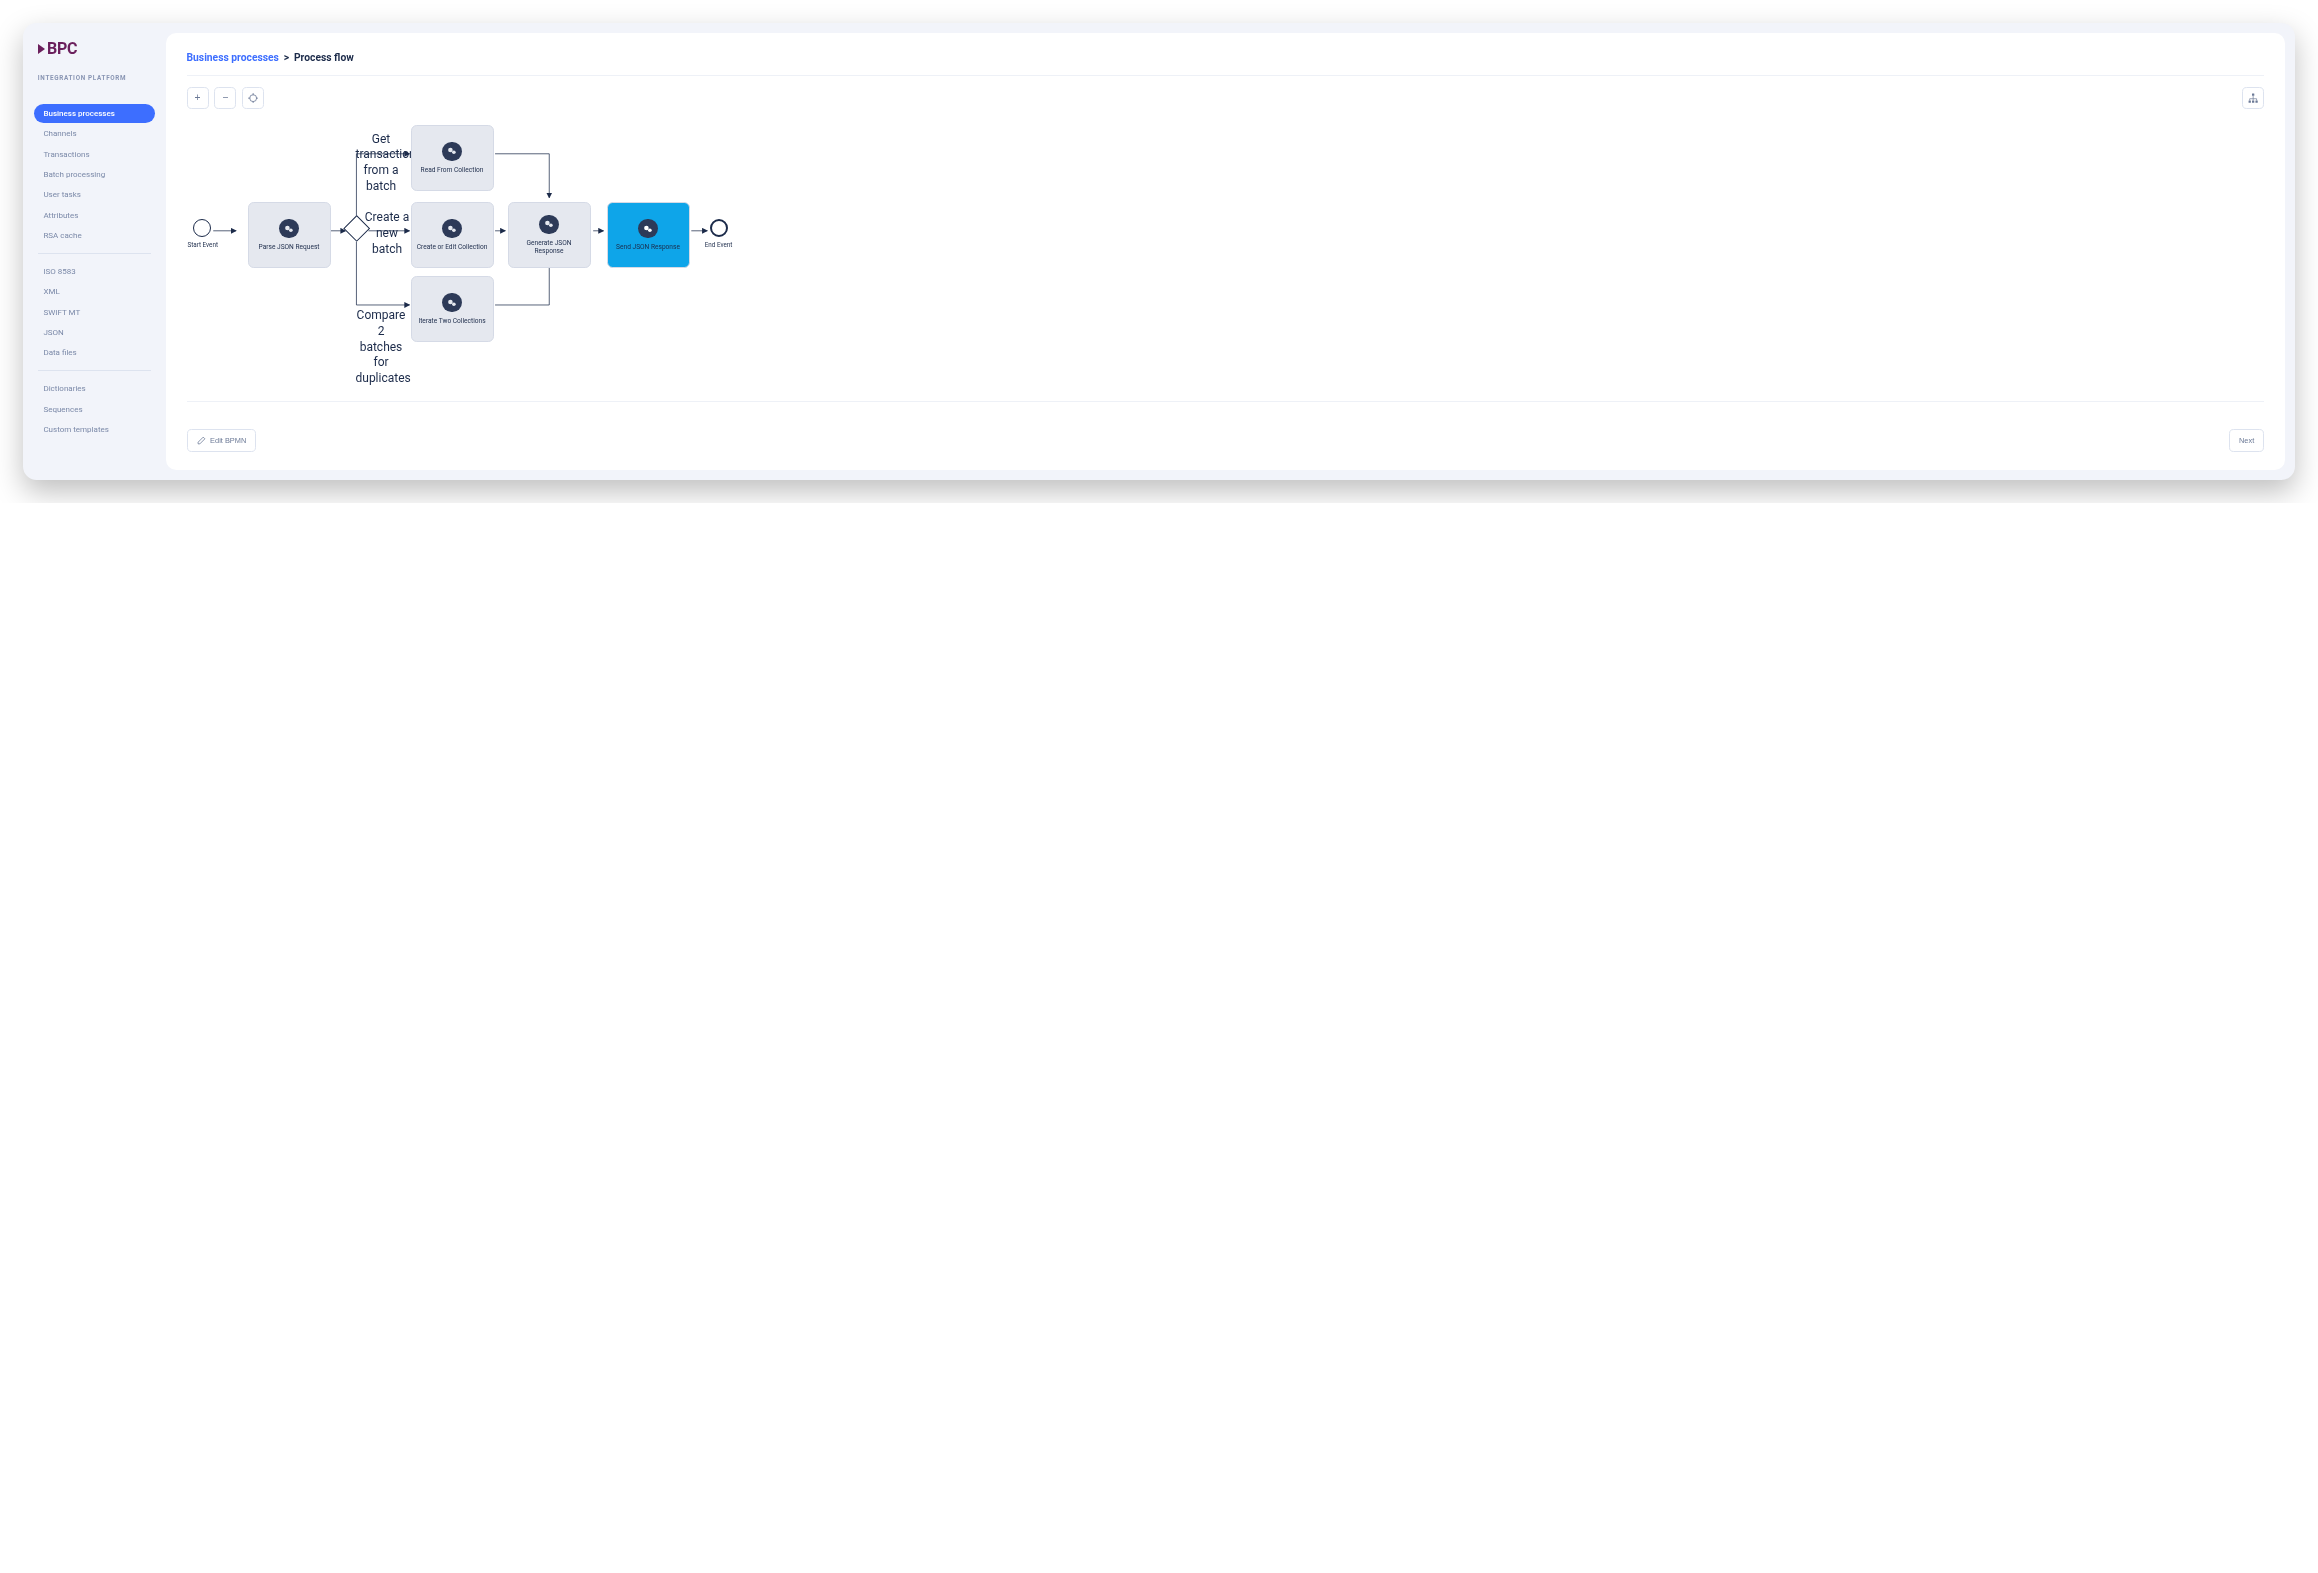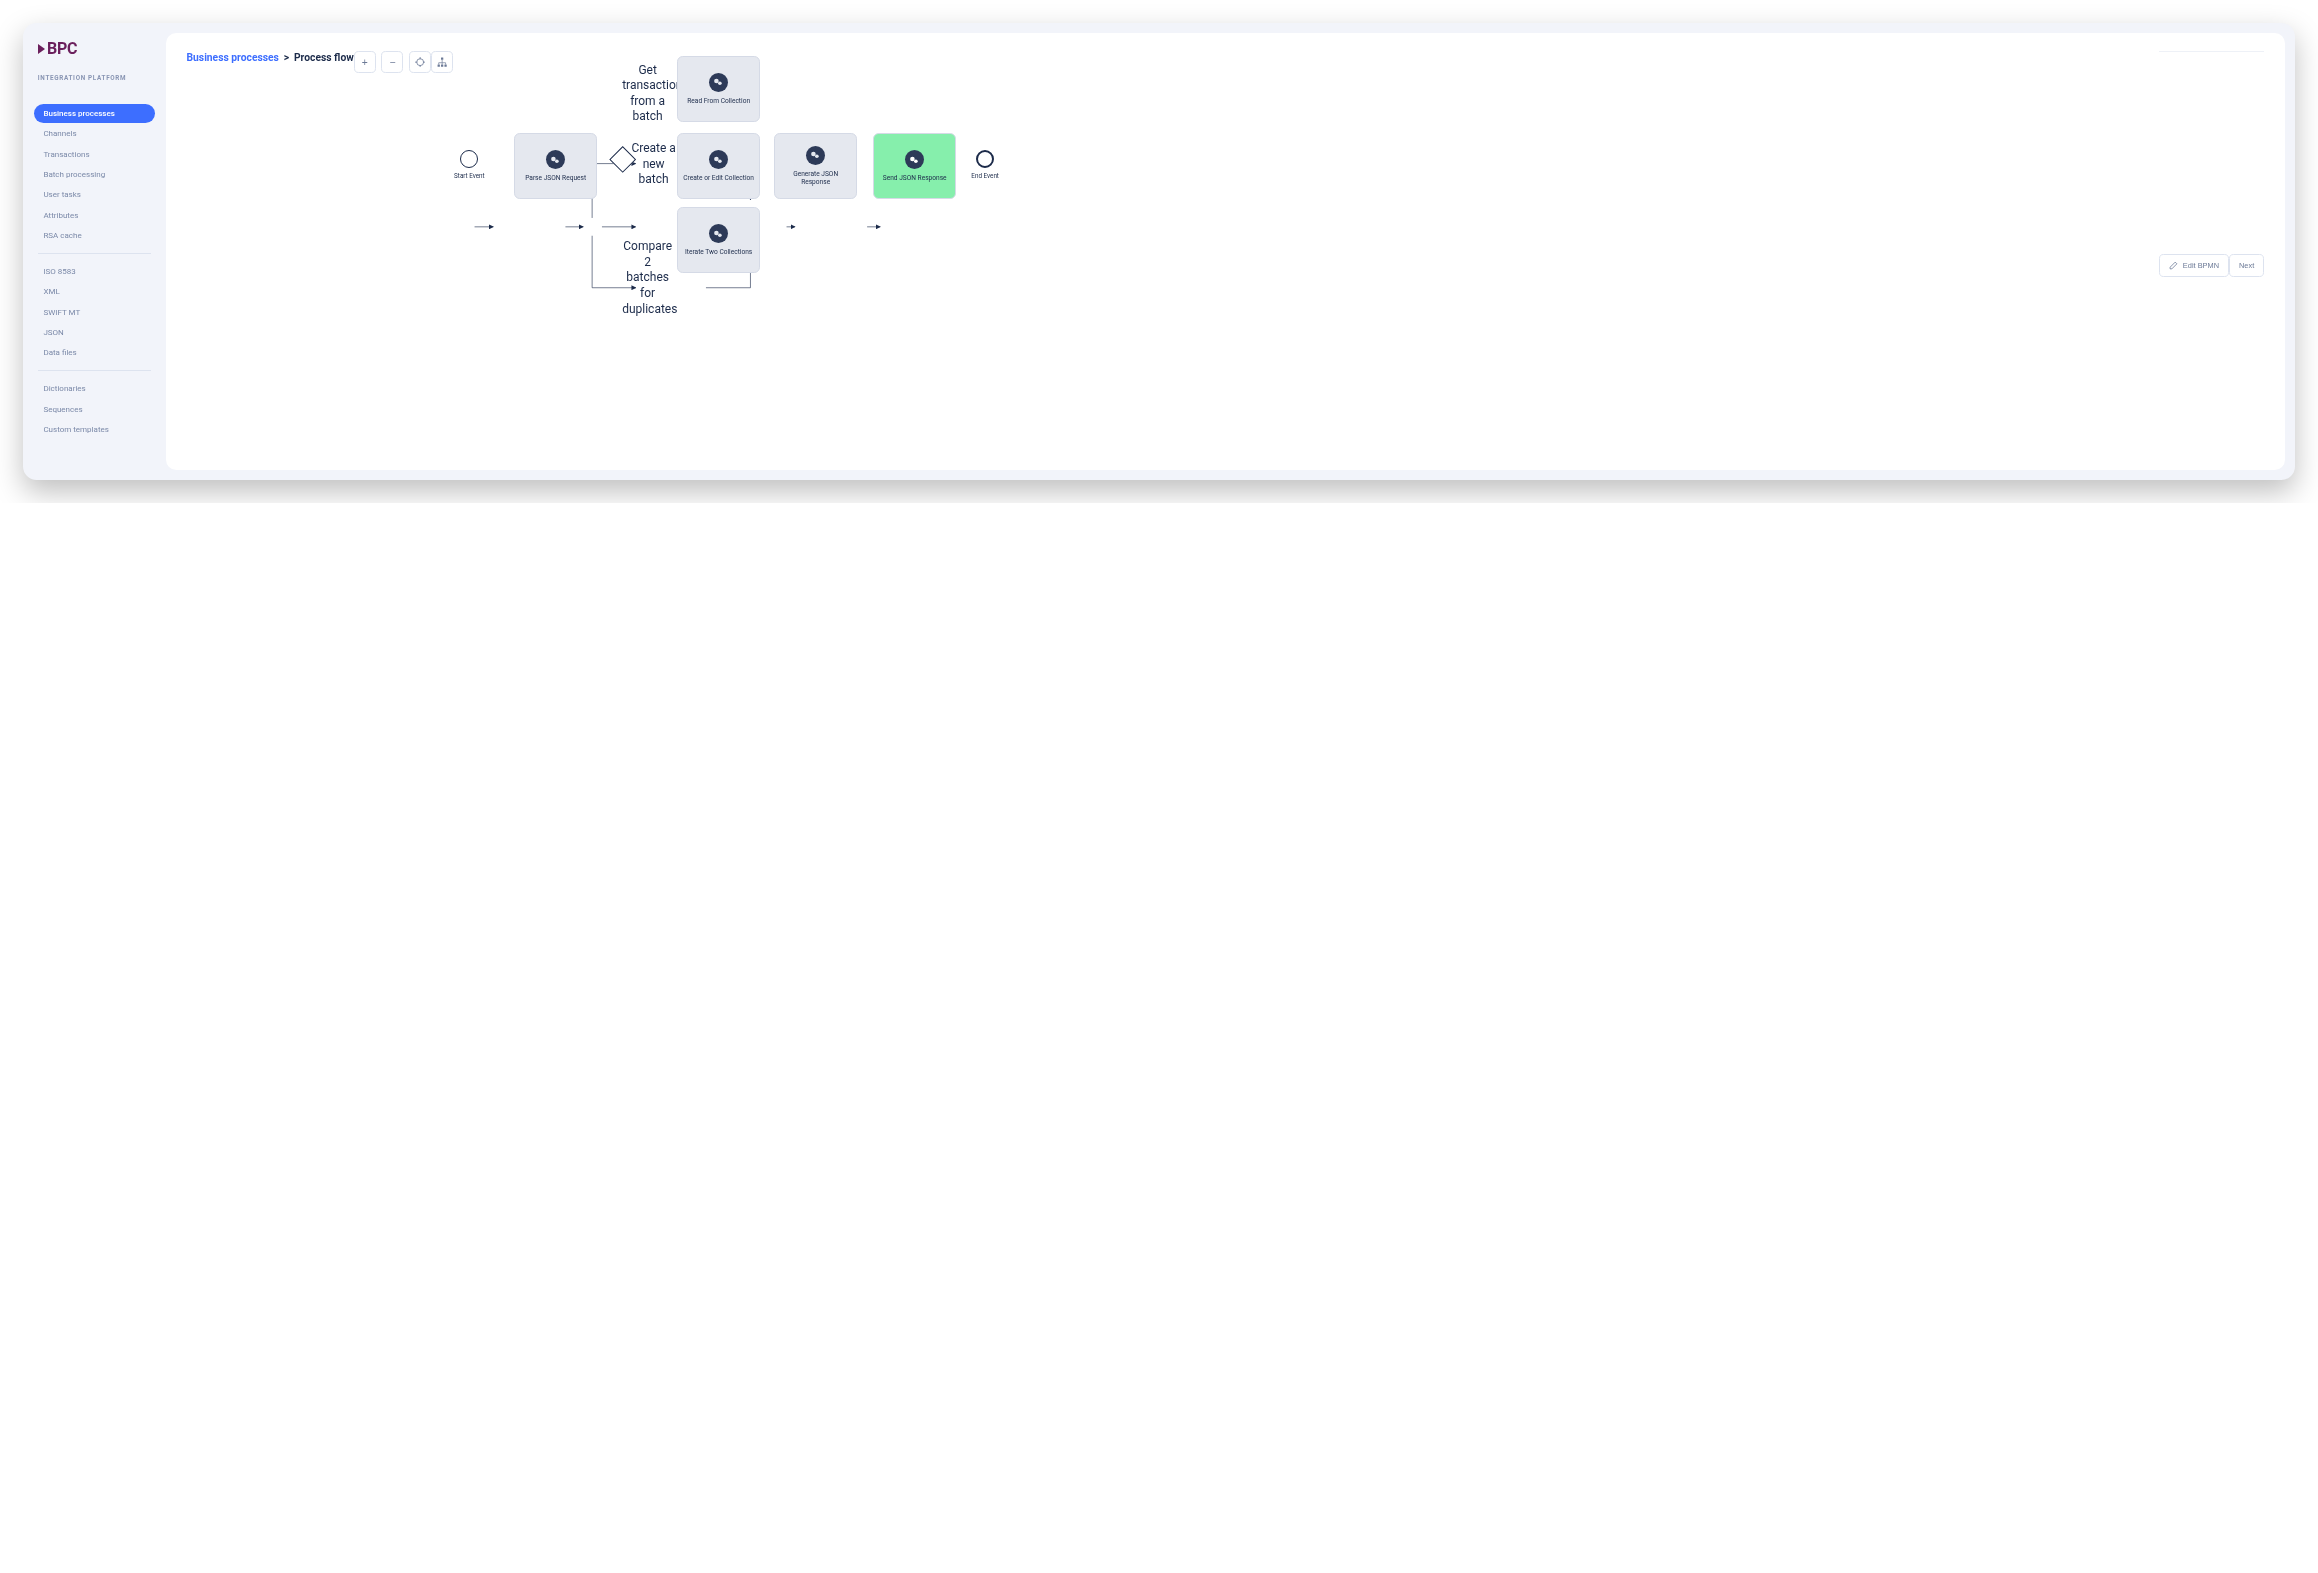--- a/index.html
+++ b/index.html
@@ -67,21 +67,21 @@
       border-top: 0.6px solid #dde3ef;
       margin: 8px 3.4px;
     }
     .main {
       flex: 1;
       background: #fff;
       border-radius: 10.3px;
       margin: 10.3px 10.3px 10.3px 0;
       padding: 18px 20.5px;
       display: flex;
-      flex-direction: row;
+      flex-direction: column;
     }
     .breadcrumb {
       font-size: 10.3px;
       font-weight: 700;
       margin-bottom: 10.3px;
     }
     .breadcrumb-link { color: #3d6eff; }
     .breadcrumb-sep { color: #1c2b4a; margin: 0 2.3px; }
     .breadcrumb-current { color: #1c2b4a; }
     .page-title {
@@ -141,21 +141,21 @@
       height: 66px;
       background: #e5e8ef;
       border: 0.6px solid #d5dae6;
       border-radius: 5.7px;
       display: flex;
       flex-direction: column;
       align-items: center;
       justify-content: center;
       gap: 4.6px;
     }
-    .flow-task.white { background: #86efac; }
+    .flow-task.white { background: #0ea5e9; }
     .task-icon {
       width: 19.4px;
       height: 19.4px;
       border-radius: 50%;
       background: #2d3a58;
       display: flex;
       align-items: center;
       justify-content: center;
     }
     .task-label {

